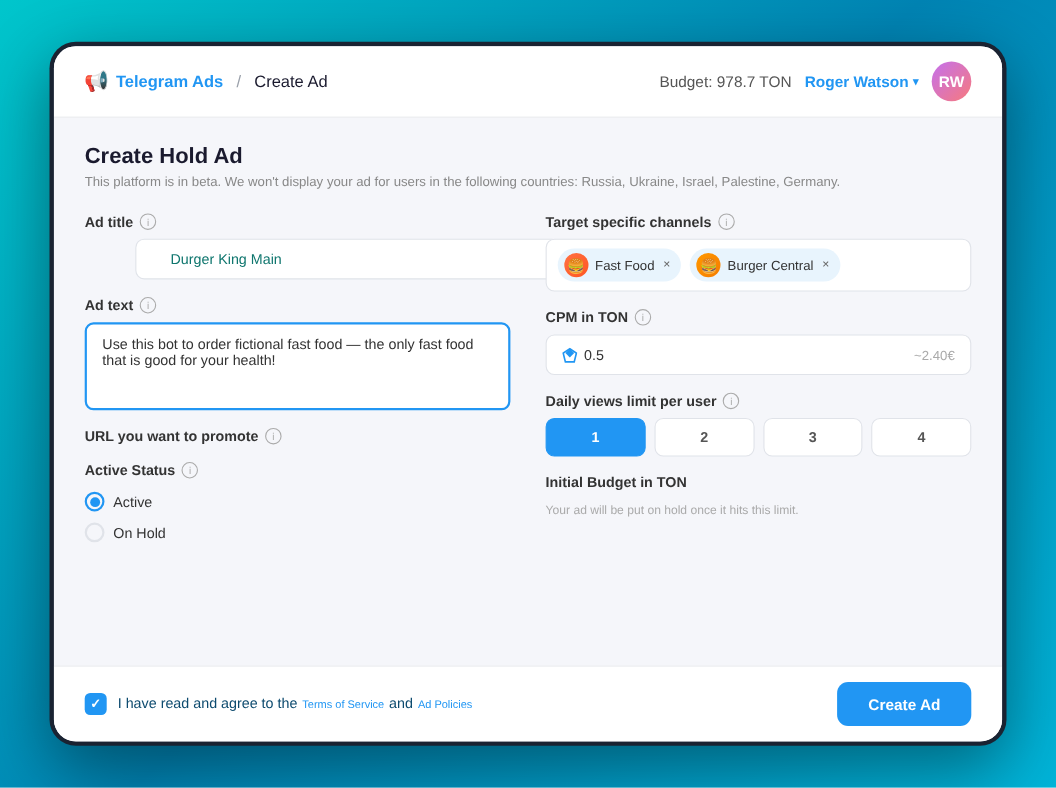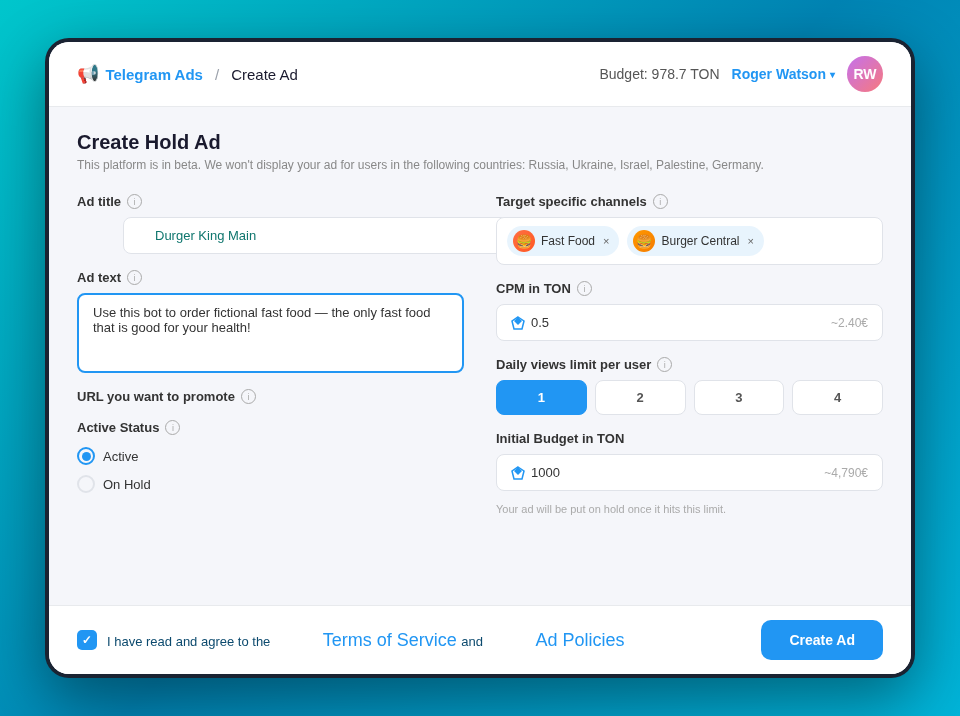--- a/index.html
+++ b/index.html
@@ -426,22 +426,21 @@
     }
 
     .footer-text {
       font-size: 13px;
       color: #0c4a6e;
     }
 
     .footer-link {
       color: #2196f3;
       text-decoration: none;
-      font-size: 18px;
-      margin-left: 48px;
+      font-size: 10px;
     }
 
     .create-ad-btn {
       background: #2196f3;
       color: white;
       border: none;
       border-radius: 10px;
       padding: 12px 28px;
       font-size: 14px;
       font-weight: 600;
@@ -603,30 +602,20 @@
               <button class="view-btn">2</button>
               <button class="view-btn">3</button>
               <button class="view-btn">4</button>
             </div>
           </div>
 
           <div class="form-group" style="margin-top: 16px;">
             <div class="label-row">
               <label class="field-label">Initial Budget in TON</label>
             </div>
-            <div class="budget-box">
-              <div class="cpm-left">
-                <svg width="14" height="14" viewBox="0 0 14 14">
-                  <polygon points="7,1 13,5 11,13 3,13 1,5" fill="none" stroke="#2196f3" stroke-width="1.5"></polygon>
-                  <polygon points="7,1 11,5 7,9 3,5" fill="#2196f3"></polygon>
-                </svg>
-                <span>1000</span>
-              </div>
-              <span class="cpm-right">~4,790€</span>
-            </div>
             <p class="budget-hint">Your ad will be put on hold once it hits this limit.</p>
           </div>
 
         </div>
 
       </div>
     </div>
 
     <div class="footer">
       <div class="footer-left">

